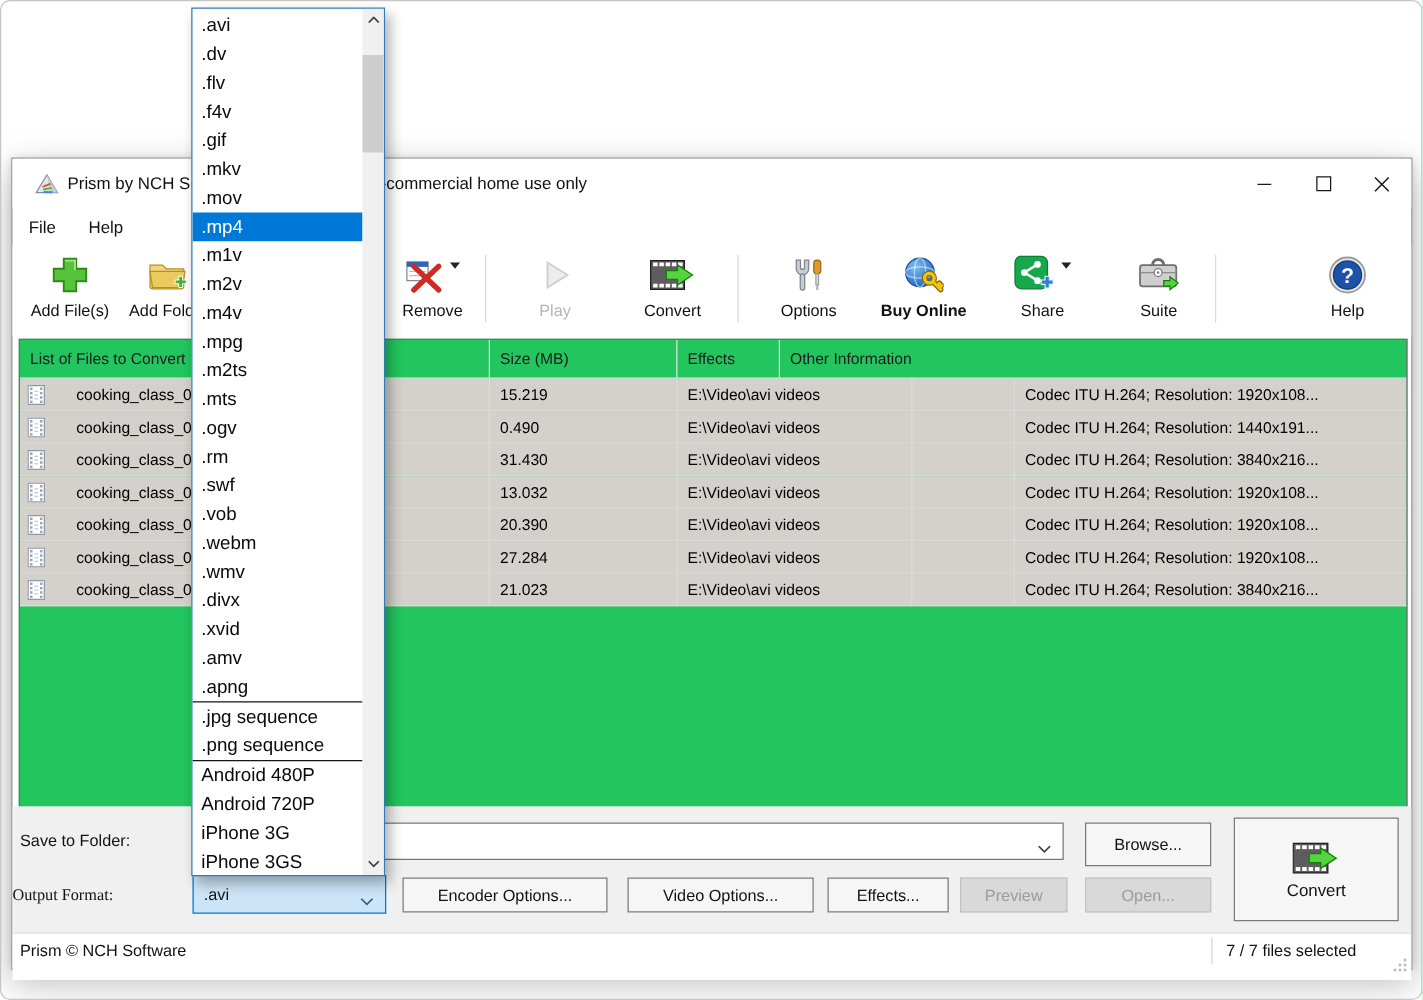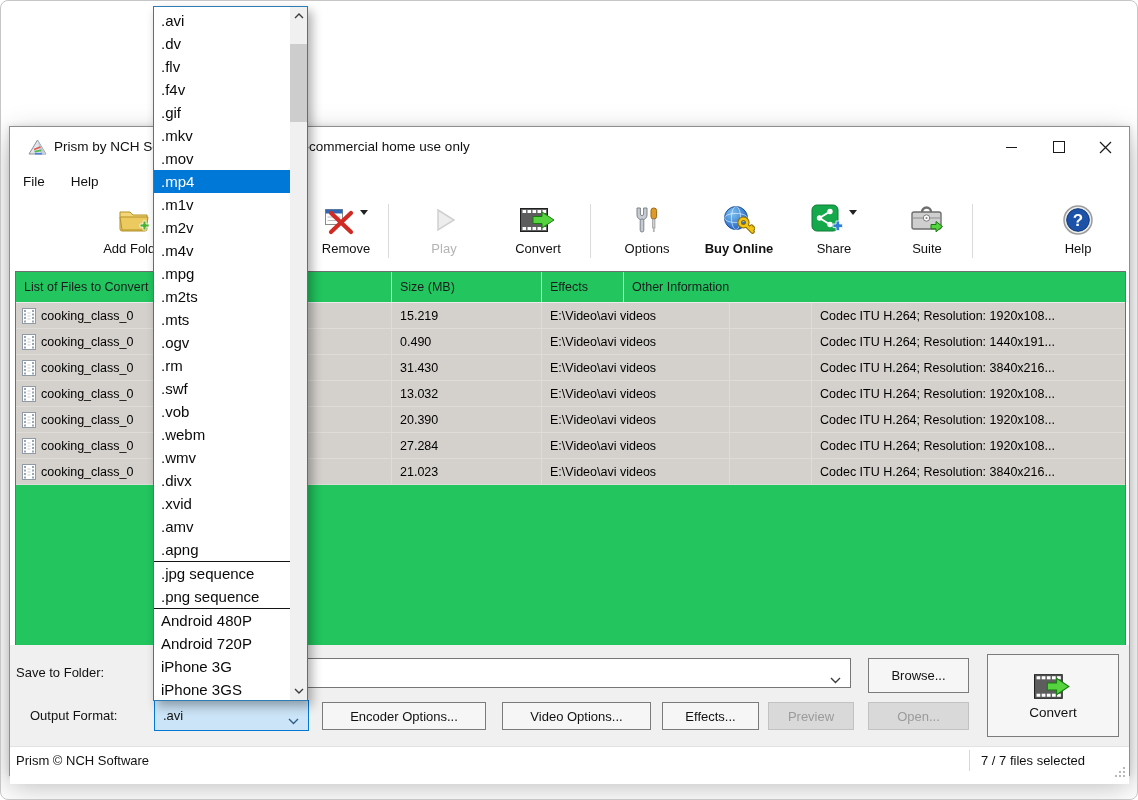--- a/index.html
+++ b/index.html
@@ -26,21 +26,21 @@
   .titem.disabled .lb{color:#b4b4b4;}
   .tsep{position:absolute;top:8px;width:1px;height:54px;background:#dadada;}
   .caret{width:0;height:0;border-left:4px solid transparent;border-right:4px solid transparent;border-top:5px solid #222;margin-left:4px;margin-top:-16px;}
   
   .filetable{position:absolute;left:5px;top:144px;width:1111px;height:476px;background:#22c55e;border:1px solid #6f6f6f;box-sizing:border-box;}
   .thead{display:flex;height:30px;border-bottom:1px solid #ececec;font-size:12.5px;color:#1c1c1c;}
   .th{height:100%;display:flex;align-items:center;padding-left:8px;border-right:1px solid #e4e4e4;box-sizing:border-box;white-space:nowrap;overflow:hidden;}
   .c0{width:376px;} .c1{width:150px;} .c2{width:188px;} .c3{width:82px;} .c4{flex:1;}
   .row{display:flex;height:25px;background:#d4d1cc;border-bottom:1px solid #dedcd8;font-size:12.5px;color:#000;}
   .td{height:100%;display:flex;align-items:center;padding-left:8px;border-right:1px solid #dedcd8;box-sizing:border-box;white-space:nowrap;overflow:hidden;}
-  .td.name{padding-left:6px;}
+  .td.name{padding-left:6px;gap:20px;}
   .td.name svg{margin-right:5px;flex:none;}
   .hscroll{position:absolute;left:0;right:0;bottom:0;height:18px;background:#f0f0f0;border-top:1px solid #e3e3e3;box-sizing:border-box;}
   .hs-btn{position:absolute;top:0;width:17px;height:17px;display:flex;align-items:center;justify-content:center;}
   .hs-thumb{position:absolute;left:18px;top:0;width:812px;height:17px;background:#cdcdcd;}
   
   .bottompanel{position:absolute;left:0;top:518px;width:100%;height:101px;background:#f0f0f0;}
   .plabel{position:absolute;font-size:13px;color:#111;white-space:nowrap;}
   .save-combo{position:absolute;left:147px;top:13px;width:694px;height:30px;background:#fff;border:1px solid #767676;box-sizing:border-box;}
   .combo-chev{position:absolute;right:9px;top:50%;margin-top:-3px;}
   .btn{position:absolute;background:#f6f6f6;border:1px solid #7b7b7b;box-sizing:border-box;font-size:13px;color:#111;
@@ -100,20 +100,29 @@
       </div>
     </div>
 
     <div class="menubar">
       <span class="menu-item">File</span>
       <span class="menu-item">Help</span>
     </div>
 
     <div class="toolbar">
 
+      <div class="titem" style="left:4px;width:84px;">
+        <div class="ic">
+            <svg width="32" height="32" viewBox="0 0 32 32">
+          <path d="M11 3 h10 v8 h8 v10 h-8 v8 h-10 v-8 h-8 v-10 h8 z" fill="#56c33b" stroke="#2e8a17" stroke-width="1.5"></path>
+          <path d="M12 4.5 h8 v7.5" fill="none" stroke="#9fe48c" stroke-width="1.5"></path>
+        </svg>
+          </div>
+        <div class="lb">Add File(s)</div>
+      </div>
 
       <div class="titem" style="left:88px;width:74px;">
         <div class="ic">
             <svg width="34" height="28" viewBox="0 0 34 28">
           <path d="M2 6 h10 l3 3 h14 v14 a2 2 0 0 1 -2 2 H4 a2 2 0 0 1 -2 -2 z" fill="#f3d67a" stroke="#b39125"></path>
           <path d="M2 11 h28 l-2 13 H4 z" fill="#ecca5f" stroke="#b39125"></path>
           <path d="M26 19 h3 v-3 h3 v3 h3 v3 h-3 v3 h-3 v-3 h-3 z" transform="translate(-4,-1)" fill="#49b32e" stroke="#ffffff" stroke-width="0.8"></path>
         </svg>
           </div>
         <div class="lb">Add Folder</div>
@@ -454,21 +463,21 @@
               <rect x="7.5" y="21" width="3.6" height="3"></rect>
               <rect x="12.5" y="21" width="3.6" height="3"></rect>
               <rect x="17.5" y="21" width="3.6" height="3"></rect>
               <rect x="22.5" y="21" width="3.6" height="3"></rect>
           </g>
           <path d="M13 10.5 H22 V6 L34 14 L22 22 V17.5 H13 Z" fill="#55d43f" stroke="#157d0c"></path>
         </svg>
         <span>Convert</span>
       </div>
 
-      <div class="plabel" style="left:20px;top:57px;height:28px;line-height:28px;">Output Format:</div>
+      <div class="plabel" style="left:0;top:57px;height:28px;line-height:28px;font-family:Liberation Serif, serif;">Output Format:</div>
       <div class="format-combo">
         <span>.avi</span>
         <span class="combo-chev">
           <svg width="11" height="7" viewBox="0 0 11 7">
               <path d="M1 1 L5.5 5.5 L10 1" fill="none" stroke="#2c5f86" stroke-width="1.4"></path>
             </svg>
         </span>
       </div>
       <div class="btn" style="left:312px;top:57px;width:164px;height:28px;">Encoder Options...</div>
       <div class="btn" style="left:492px;top:57px;width:149px;height:28px;">Video Options...</div>

